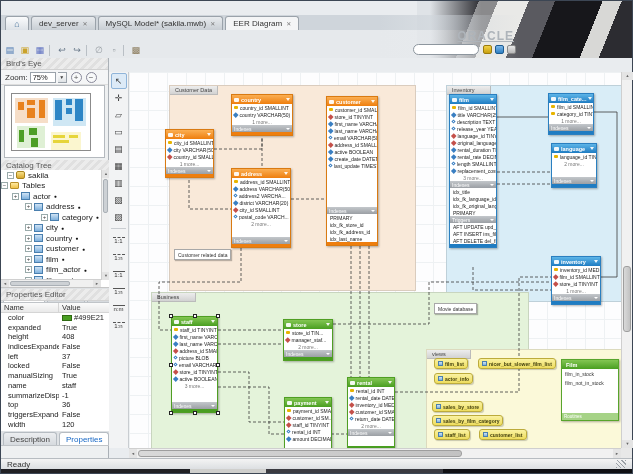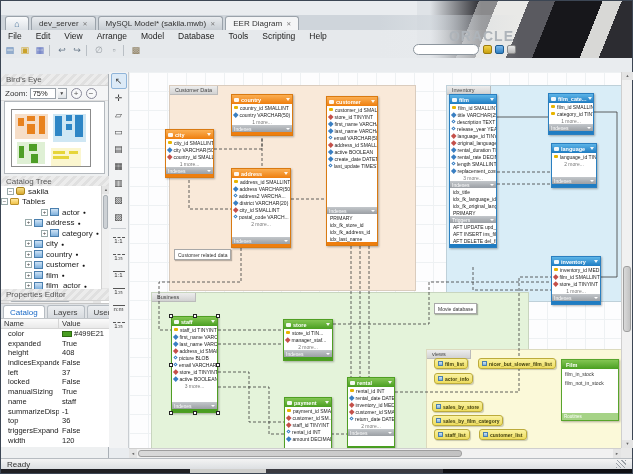--- a/index.html
+++ b/index.html
@@ -30,32 +30,32 @@
   .hometab { width:24px; height:14px; display:flex; align-items:center; justify-content:center; background:linear-gradient(#fafbfc,#dde2e7);
     border:1px solid #9aa2aa; border-bottom:none; border-radius:3px 3px 0 0; margin-left:4px; font-size:9px; color:#2e5f8f; }
   .doctab { height:14px; display:flex; align-items:center; gap:4px; padding:0 7px; margin-left:2px; font-size:8px; color:#333;
     background:linear-gradient(#e8ebee,#c8ced4); border:1px solid #9aa2aa; border-bottom:none; border-radius:3px 3px 0 0; white-space:nowrap; }
   .doctab.active { background:#f4f5f6; }
   .tabx { color:#777; font-size:6px; }
 
   .menurow { position:absolute; left:0; top:29px; right:0; height:12px; z-index:2;
     background:linear-gradient(90deg,#e6e9ec 0 60%, rgba(230,233,236,0) 82%); display:flex; align-items:center; }
   .menu { padding:0 7px; font-size:8.5px; color:#222; }
-  .watermark { position:absolute; right:118px; top:1px; color:#aeb4ba; font-size:14px; letter-spacing:1px; font-weight:bold; }
+  .watermark { position:absolute; right:118px; top:1px; color:#aeb4ba; font-size:12px; letter-spacing:1px; font-weight:bold;text-decoration:underline; }
 
   .toolrow { position:absolute; left:0; top:41px; right:0; height:16px; z-index:2;
     background:linear-gradient(90deg,#e6e9ec 0 60%, rgba(230,233,236,0) 82%); display:flex; align-items:center; }
   .tico { width:12px; height:12px; margin-left:3px; border-radius:2px; display:flex; align-items:center; justify-content:center;
     font-size:9px; line-height:12px; }
   .tsep { width:1px; height:11px; background:#b9bfc5; margin:0 3px; }
   .searchbox { position:absolute; left:412px; top:2px; width:66px; height:11px; background:#fff; border:1px solid #8d969e; border-radius:6px; }
   .rico { position:absolute; top:3px; width:9px; height:9px; border-radius:2px; }
 
   
-  .sidebar { position:absolute; left:0; top:73px; width:108px; bottom:15px; background:#eef0f1; border-right:1px solid #aab0b6; z-index:1; }
+  .sidebar { position:absolute; left:0; top:57px; width:108px; bottom:15px; background:#eef0f1; border-right:1px solid #aab0b6; z-index:1; }
   .shead { height:12px; display:flex; align-items:center; padding-left:5px; color:#555; font-size:8px;
     background:repeating-linear-gradient(135deg,#ececec 0 3px,#e0e0e0 3px 6px); border-bottom:1px solid #d2d2d2; }
   .zoomrow { height:15px; display:flex; align-items:center; gap:2px; padding-left:4px; background:#f4f5f6; border-bottom:1px solid #ddd; }
   .zoomrow .lbl { font-size:8px; color:#333; }
   .combo { width:26px; height:11px; background:#fff; border:1px solid #9aa2aa; font-size:7.5px; display:flex; align-items:center; padding-left:2px; }
   .combo-arrow { width:9px; height:11px; border:1px solid #9aa2aa; border-left:none; background:linear-gradient(#fdfdfd,#dfe3e6);
     font-size:5px; display:flex; align-items:center; justify-content:center; color:#444; }
   .mag { width:11px; height:11px; border-radius:50%; border:1.5px solid #7c8globalThis48c; font-size:8px; display:flex; align-items:center; justify-content:center; color:#555; border:1px solid #889; background:#f8f9fa; margin-left:2px;}
   .minimap { position:absolute; left:3px; top:27px; width:101px; height:73px; background:#fff; border:1px solid #b4b9be; }
   .mviewport { position:absolute; left:6px; top:7px; width:80px; height:58px; border:1px solid #8b8b8b; }
@@ -171,31 +171,20 @@
           <span class="tabx">✕</span>
         </div>
         <div class="doctab active">
           <span>EER Diagram</span>
           <span class="tabx">✕</span>
         </div>
       </div>
   </div>
 
   <div class="menurow">
-    <div id="menus" style="display:flex">
-        <div class="menu">File</div>
-        <div class="menu">Edit</div>
-        <div class="menu">View</div>
-        <div class="menu">Arrange</div>
-        <div class="menu">Model</div>
-        <div class="menu">Database</div>
-        <div class="menu">Tools</div>
-        <div class="menu">Scripting</div>
-        <div class="menu">Help</div>
-      </div>
     <span class="watermark" style="position:static;margin-left:auto;margin-right:118px">ORACLE</span>
   </div>
 
   <div class="toolrow">
     <div id="toolicons" style="display:flex;align-items:center">
         <div class="tico" style="color: rgb(74, 120, 176);">▤</div>
         <div class="tico" style="color: rgb(202, 162, 42);">▣</div>
         <div class="tico" style="color: rgb(91, 110, 192);">▦</div>
         <div class="tsep"></div>
         <div class="tico" style="color: rgb(106, 122, 138);">↩</div>
@@ -248,21 +237,21 @@
           <div class="trow" style="padding-left: 6px;">
             <span class="texp">−</span>
             <span class="ico-db"></span>
             <span>sakila</span>
           </div>
           <div class="trow" style="">
             <span class="texp">−</span>
             <span class="ico-folder"></span>
             <span>Tables</span>
           </div>
-          <div class="trow" style="padding-left: 40px;">
+          <div class="trow" style="padding-left: 11px;">
             <span class="texp">+</span>
             <span class="ico-table"></span>
             <span>actor</span>
             <span class="tdot">●</span>
           </div>
           <div class="trow" style="padding-left: 24px;">
             <span class="texp">+</span>
             <span class="ico-table"></span>
             <span>address</span>
             <span class="tdot">●</span>
@@ -406,20 +395,29 @@
             </span>
           </div>
           <div class="prow">
             <span class="pname">width</span>
             <span class="pval">
               <span>120</span>
             </span>
           </div>
         </div>
     </div>
+    <div class="sidetabs" style="top:373px" id="bottabs">
+        <div class="stab">Description</div>
+        <div class="stab active">Properties</div>
+        <div class="stab">H</div>
+        <div class="stab-arrows">
+          <div class="stab-arrow">◄</div>
+          <div class="stab-arrow">►</div>
+        </div>
+      </div>
   </div>
   <div class="shead" style="position:absolute;left:0;top:288px;width:108px;z-index:2">Properties Editor</div>
 
   <div class="palette" id="palette">
       <div class="ptool sel">↖</div>
       <div class="ptool">✛</div>
       <div class="ptool">▱</div>
       <div class="ptool">▭</div>
       <div class="ptool">▤</div>
       <div class="ptool">▦</div>

